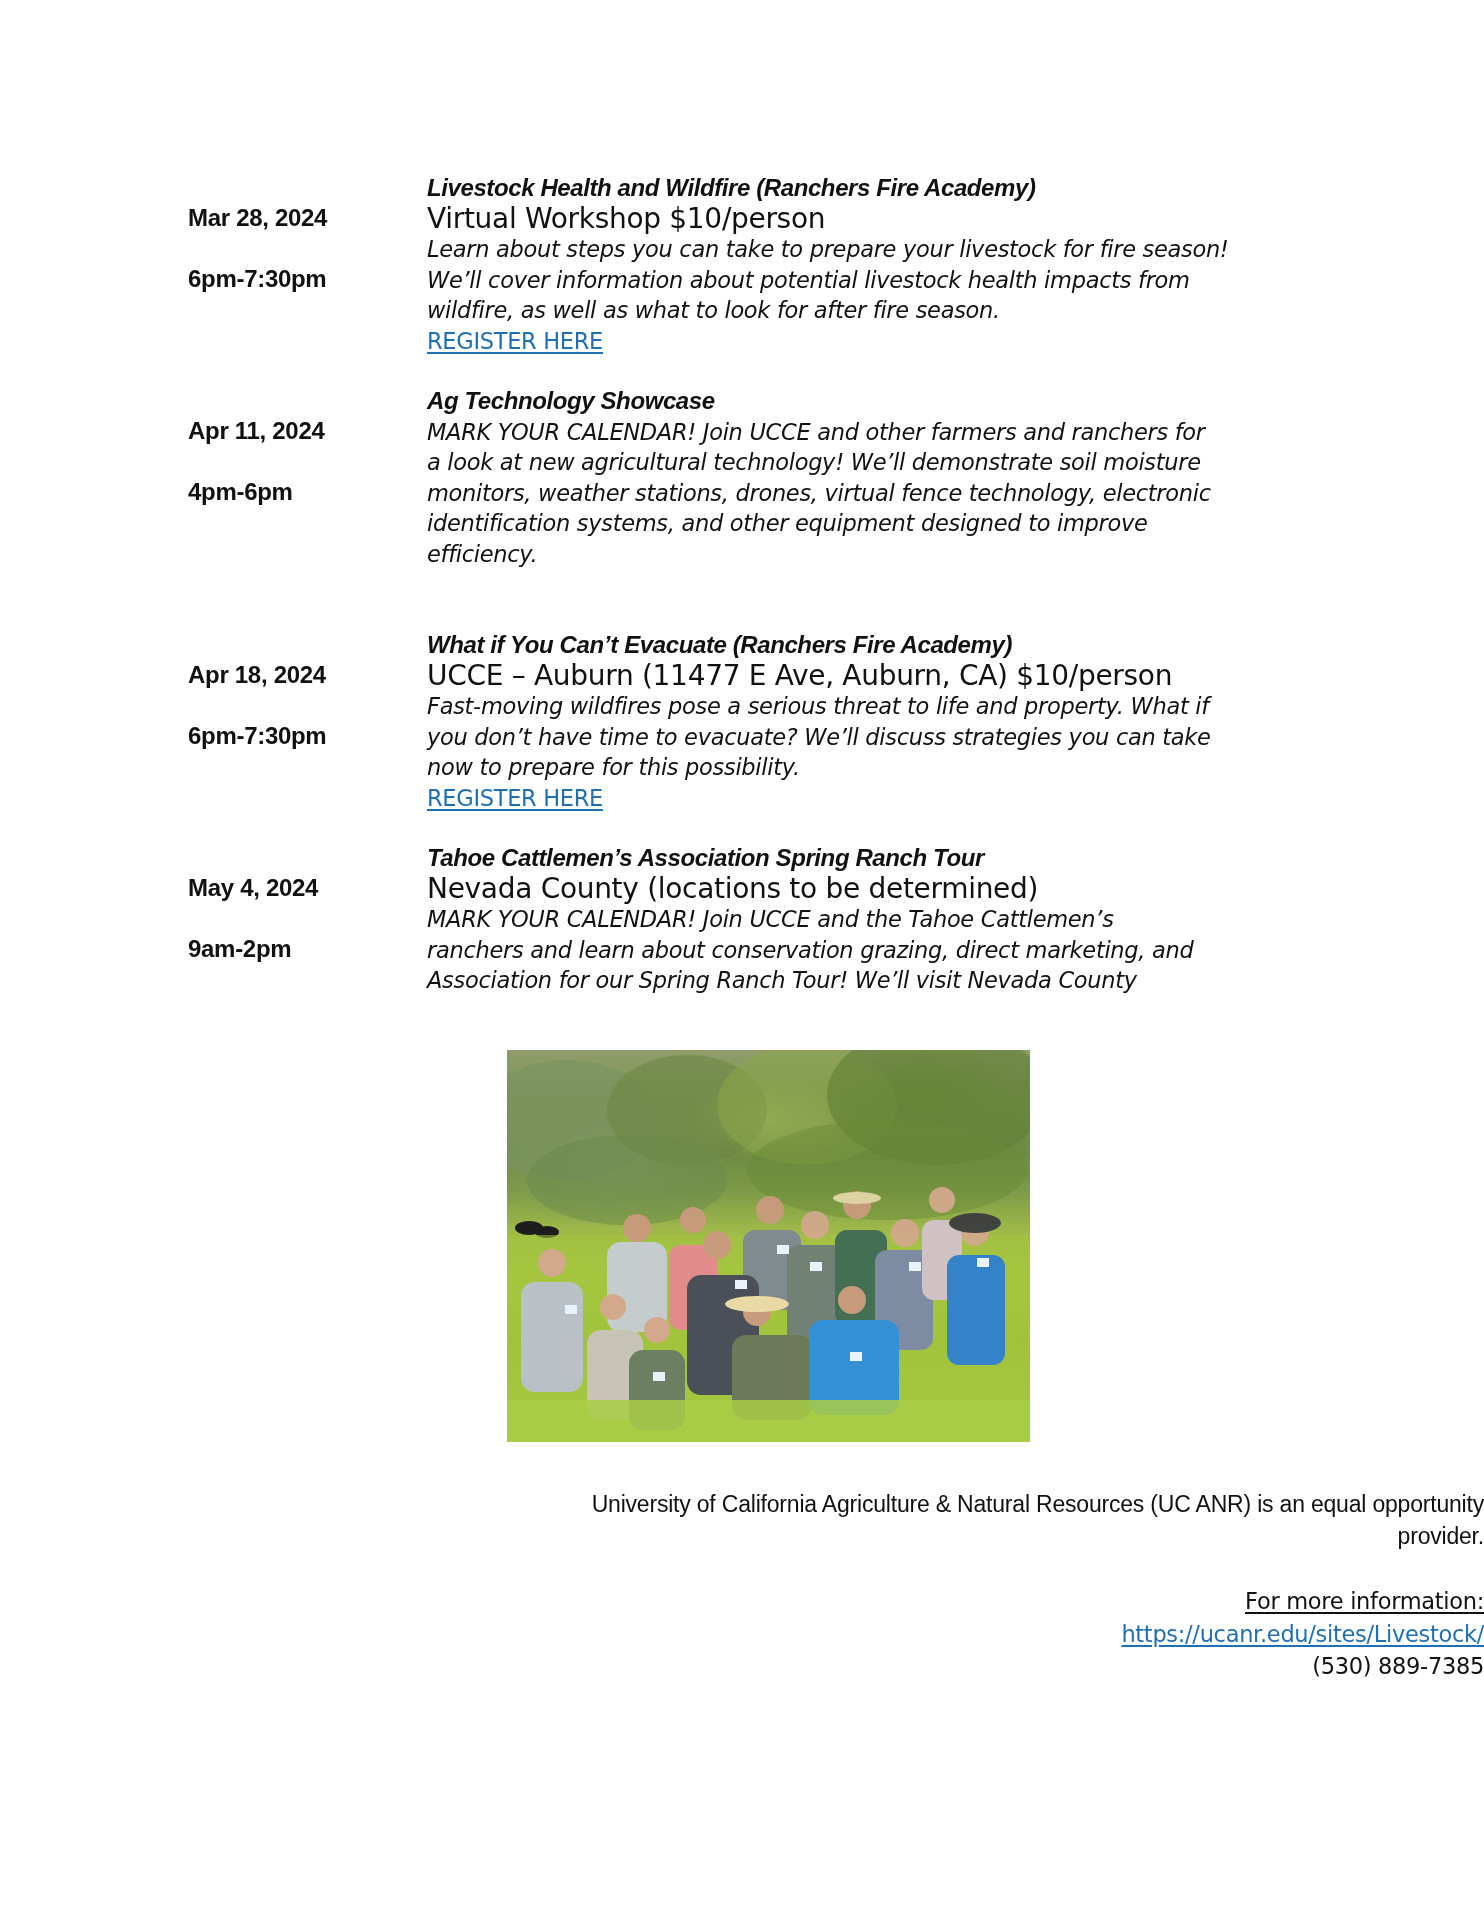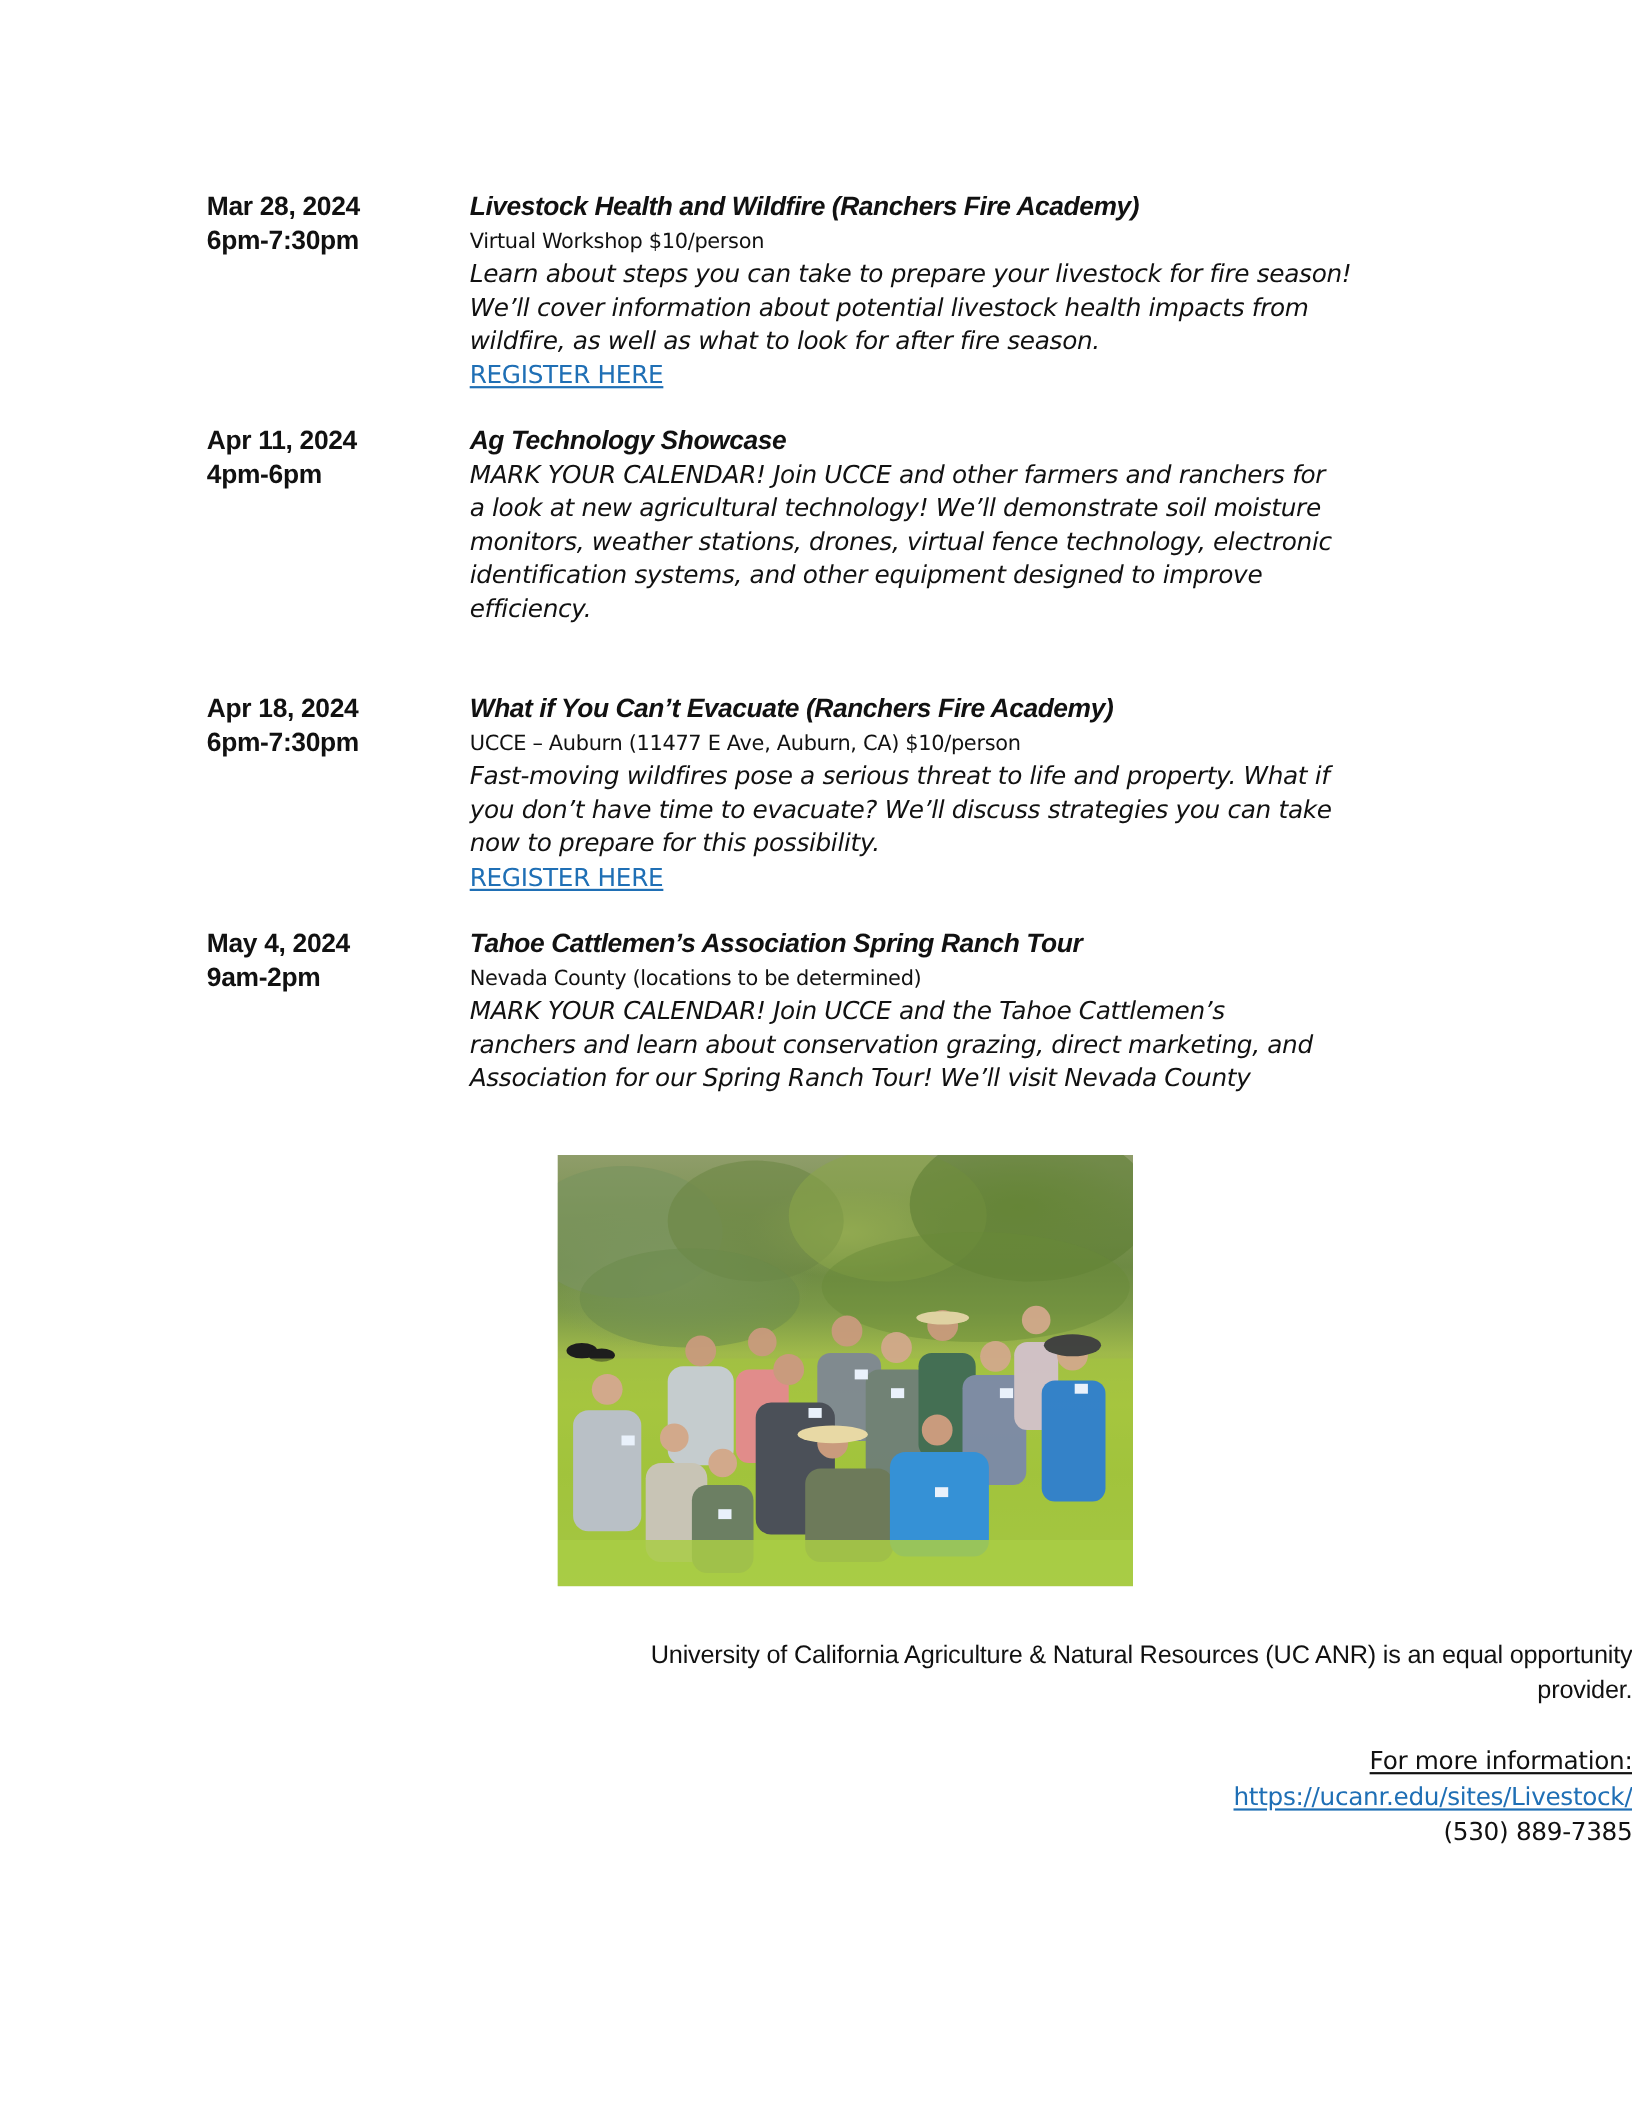--- a/index.html
+++ b/index.html
@@ -31,41 +31,41 @@
       left: 0;
       top: 0;
       width: 230px;
       font-family: "Liberation Sans", sans-serif;
       font-weight: bold;
       font-size: 24px;
       line-height: 30.5px;
       letter-spacing: -0.3px;
       color: #111111;
     }
-    .event-date div { white-space: nowrap; }
+    .event-date div { white-space: nowrap; margin-top: 30px; }
     .event-body {
       position: absolute;
       left: 239px;
       top: 0;
       width: 880px;
       font-size: 22.5px;
       line-height: 30.5px;
       color: #111111;
     }
     .event-title {
       font-family: "Liberation Sans", sans-serif;
       font-weight: bold;
       font-size: 24px;
       letter-spacing: -0.4px;
       white-space: nowrap;
       font-style: italic;
     }
     .event-sub {
       font-family: "DejaVu Sans", sans-serif;
-      font-size: 19px;
+      font-size: 28px;
       letter-spacing: -0.3px;
       white-space: nowrap;
     }
     .event-desc {
       font-family: "DejaVu Sans", sans-serif;
       font-style: italic;
       font-size: 22.5px;
       letter-spacing: -0.3px;
     }
     .event-desc span.line { display: block; white-space: nowrap; }

